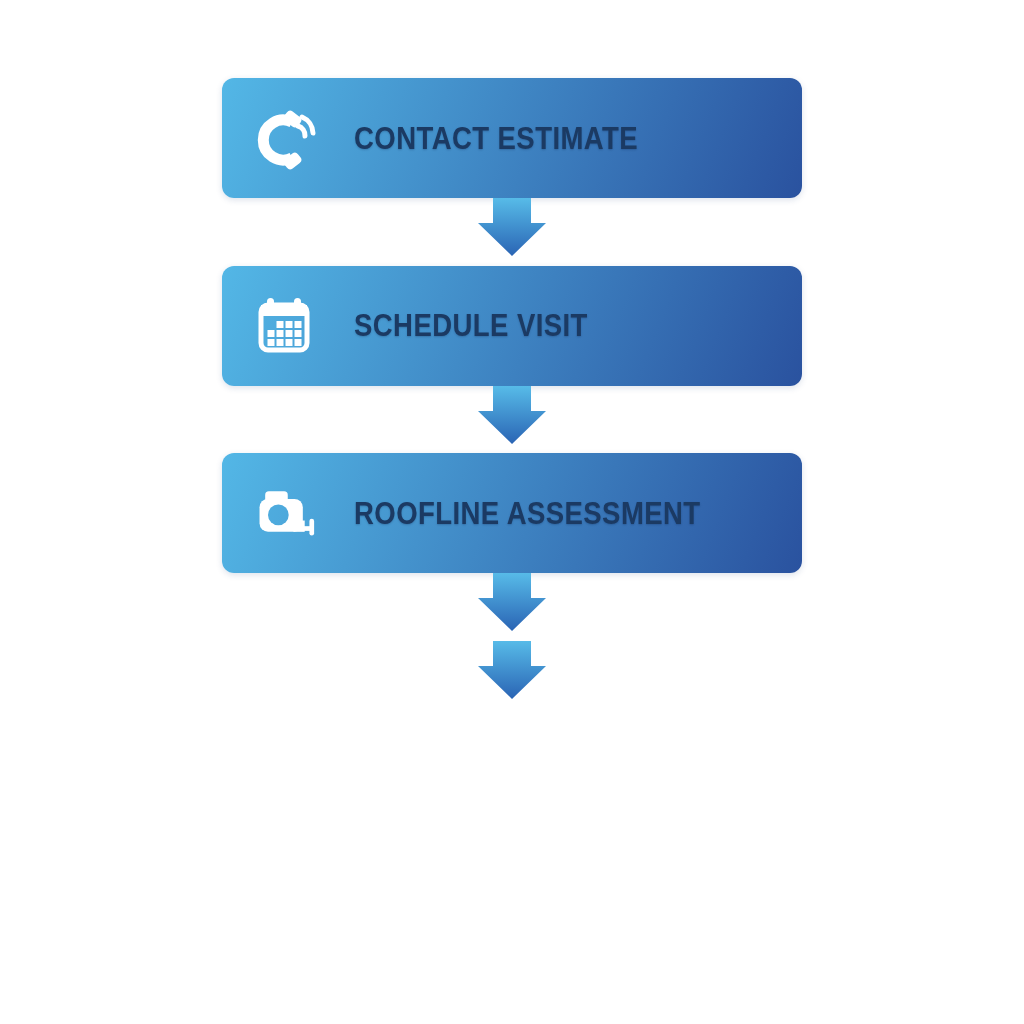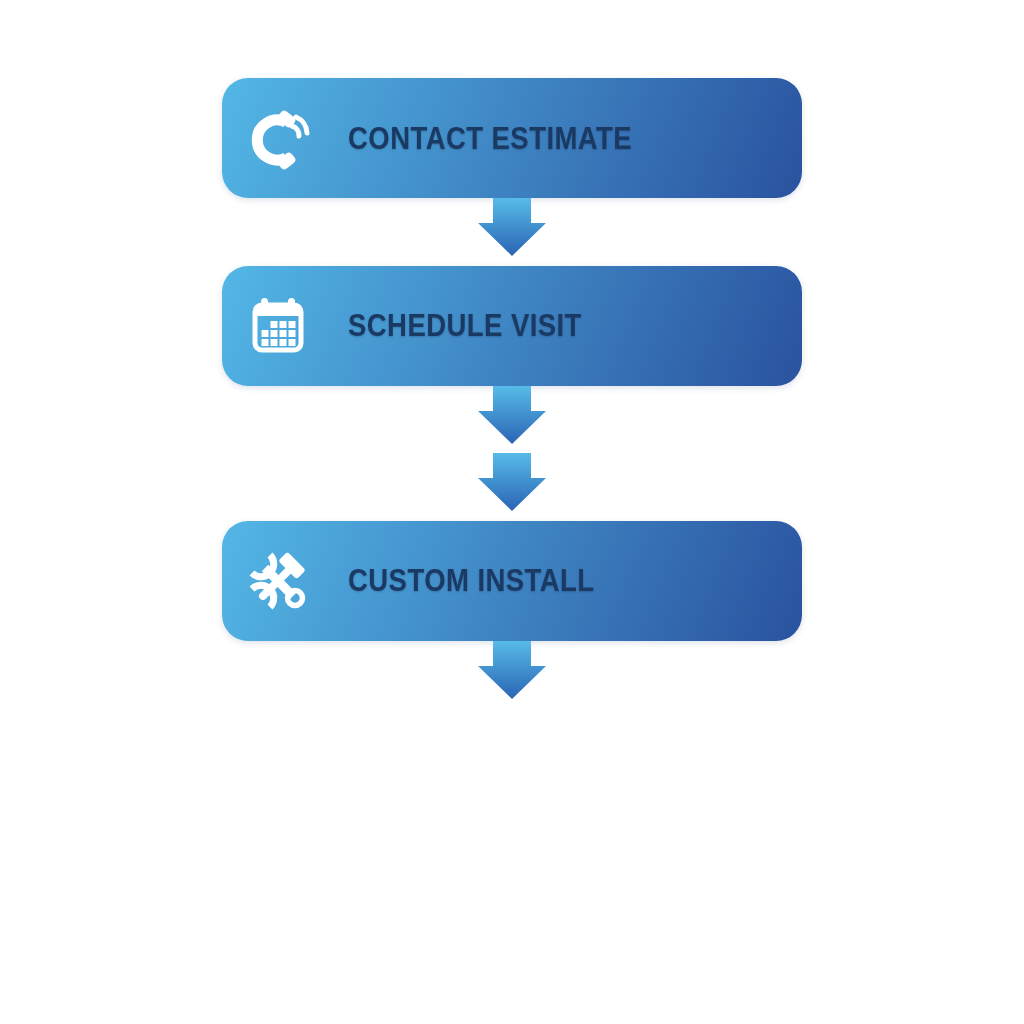--- a/index.html
+++ b/index.html
@@ -17,25 +17,25 @@
     position: absolute;
     left: 222px;
     top: 78px;
     width: 580px;
     display: flex;
     flex-direction: column;
   }
 
   .step {
     height: 120px;
-    border-radius: 26px;
+    border-radius: 12px;
     background: linear-gradient(112deg, var(--box-gradient-start, #53b7e6) 0%, var(--box-gradient-end, #2a529f) 100%);
     display: flex;
     align-items: center;
-    padding-left: 24px;
+    padding-left: 30px;
     box-sizing: border-box;
     box-shadow: 0 2px 6px rgba(30, 60, 120, 0.15);
   }
 
   .icon {
     width: 64px;
     height: 64px;
     flex: 0 0 64px;
     display: flex;
     align-items: center;
@@ -123,42 +123,46 @@
       </span>
       <span class="step-label">SCHEDULE VISIT</span>
     </div>
 
     <div class="gap">
       <svg width="68" height="58" viewBox="0 0 68 58">
         <path d="M15 0 H53 V25 H68 L34 58 L0 25 H15 Z" fill="url(#arrowGrad)"></path>
       </svg>
     </div>
 
+    <div class="step">
+      <span class="icon">
+        <svg viewBox="0 0 68 64">
+          <defs>
+            <mask id="tapeMask">
+              <rect x="0" y="0" width="68" height="64" fill="black"></rect>
+              <rect x="8" y="17" width="46" height="35" rx="9" fill="white"></rect>
+              <rect x="14" y="9" width="24" height="14" rx="4" fill="white"></rect>
+              <rect x="44" y="40" width="12" height="12" fill="white"></rect>
+              <rect x="50" y="46" width="14" height="5" fill="white"></rect>
+              <rect x="61" y="38" width="5" height="18" rx="2.5" fill="white"></rect>
+              <circle cx="28" cy="34" r="11" fill="black"></circle>
+            </mask>
+          </defs>
+          <rect x="0" y="0" width="68" height="64" fill="currentColor" mask="url(#tapeMask)"></rect>
+        </svg>
+      </span>
+      <span class="step-label">ROOFLINE ASSESSMENT</span>
+    </div>
 
     <div class="gap">
       <svg width="68" height="58" viewBox="0 0 68 58">
         <path d="M15 0 H53 V25 H68 L34 58 L0 25 H15 Z" fill="url(#arrowGrad)"></path>
       </svg>
     </div>
 
-    <div class="step">
-      <span class="icon">
-        <svg viewBox="0 0 64 64" fill="none">
-
-          <path d="M 24 6 A 11 11 0 1 1 6 24" stroke="currentColor" stroke-width="7"></path>
-          <path d="M 19 19 L 47 47" stroke="currentColor" stroke-width="9"></path>
-          <circle cx="49" cy="49" r="7.5" stroke="currentColor" stroke-width="5.5"></circle>
-
-          <rect x="33" y="10" width="26" height="13" rx="3" fill="currentColor" transform="rotate(45 46 16.5)"></rect>
-          <path d="M 43 21 L 17 47" stroke="currentColor" stroke-width="8" stroke-linecap="round"></path>
-          <path d="M 6 40 A 11 11 0 1 1 24 58" stroke="currentColor" stroke-width="7"></path>
-        </svg>
-      </span>
-      <span class="step-label">CUSTOM INSTALL</span>
-    </div>
 
     <div class="gap">
       <svg width="68" height="58" viewBox="0 0 68 58">
         <path d="M15 0 H53 V25 H68 L34 58 L0 25 H15 Z" fill="url(#arrowGrad)"></path>
       </svg>
     </div>
 
 
   </div>
 </div>

